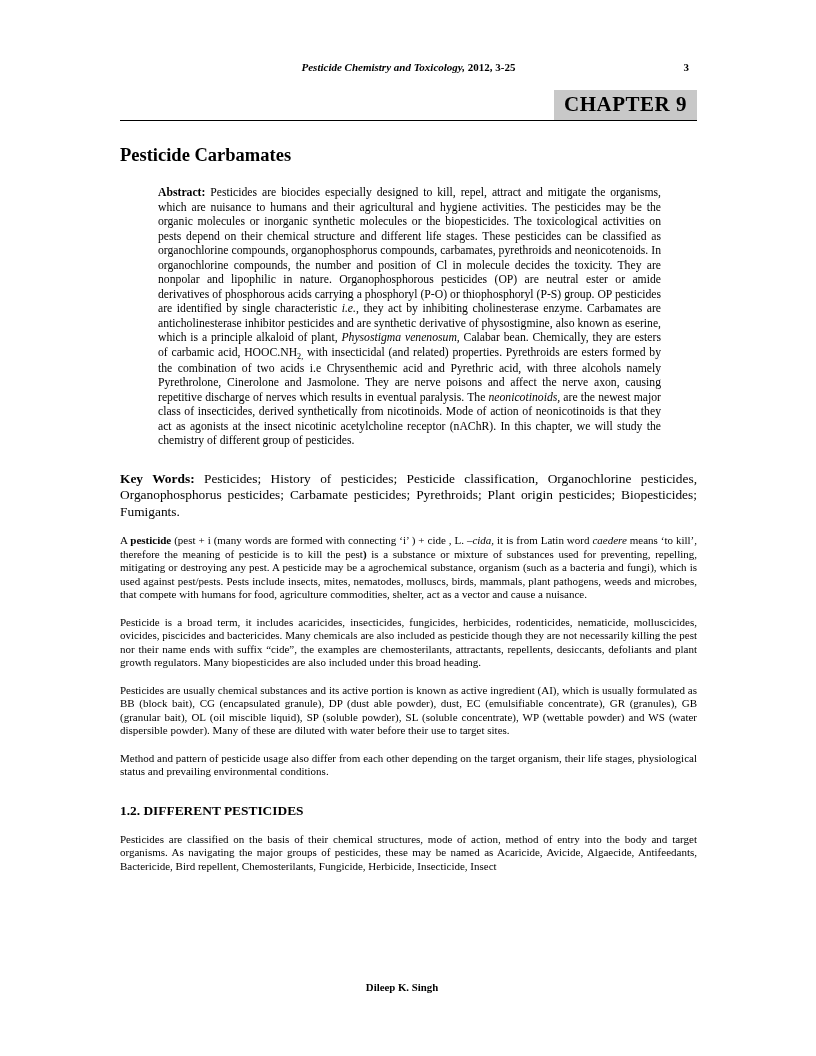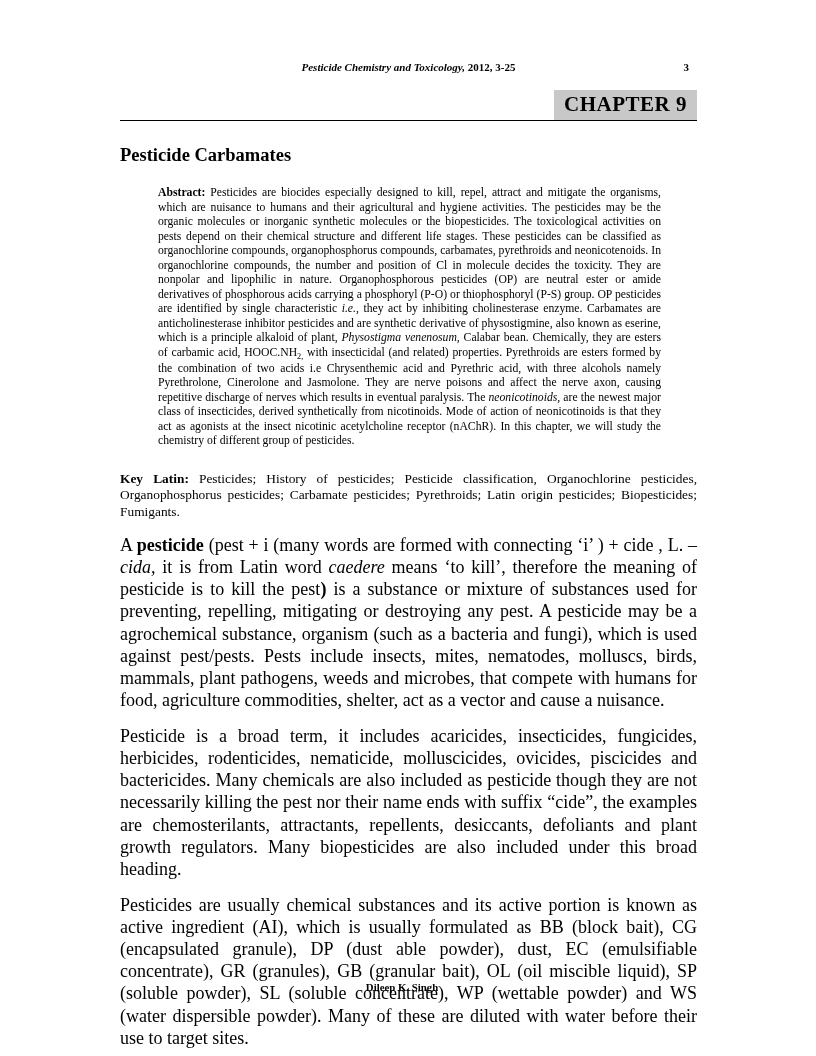--- a/index.html
+++ b/index.html
@@ -72,21 +72,21 @@
   }
 
   .section-heading {
     margin: 24px 0 0 0;
     font-size: 13.4px;
     font-weight: bold;
   }
 
   .body-para {
     margin: 14px 0 0 0;
-    font-size: 18px;
+    font-size: 11px;
     line-height: 1.23;
     text-align: justify;
   }
 
   .footer {
     position: absolute;
     left: 0;
     right: 12px;
     bottom: 62px;
     text-align: center;
@@ -108,27 +108,29 @@
   </div>
 
   <div class="chapter-row">
     <span class="chapter-label">CHAPTER 9</span>
   </div>
 
   <h1 class="title">Pesticide Carbamates</h1>
 
   <p class="abstract"><span class="b">Abstract: </span><span>Pesticides are biocides especially designed to kill, repel, attract and mitigate the organisms, which are nuisance to humans and their agricultural and hygiene activities. The pesticides may be the organic molecules or inorganic synthetic molecules or the biopesticides. The toxicological activities on pests depend on their chemical structure and different life stages. These pesticides can be classified as organochlorine compounds, organophosphorus compounds, carbamates, pyrethroids and neonicotenoids. In organochlorine compounds, the number and position of Cl in molecule decides the toxicity. They are nonpolar and lipophilic in nature. Organophosphorous pesticides (OP) are neutral ester or amide derivatives of phosphorous acids carrying a phosphoryl (P-O) or thiophosphoryl (P-S) group. OP pesticides are identified by single characteristic </span><span class="i">i.e.</span><span>, they act by inhibiting cholinesterase enzyme. Carbamates are anticholinesterase inhibitor pesticides and are synthetic derivative of physostigmine, also known as eserine, which is a principle alkaloid of plant, </span><span class="i">Physostigma venenosum,</span><span> Calabar bean. Chemically, they are esters of carbamic acid, HOOC.NH</span><sub>2,</sub><span> with insecticidal (and related) properties. Pyrethroids are esters formed by the combination of two acids i.e Chrysenthemic acid and Pyrethric acid, with three alcohols namely Pyrethrolone, Cinerolone and Jasmolone. They are nerve poisons and affect the nerve axon, causing repetitive discharge of nerves which results in eventual paralysis. The </span><span class="i">neonicotinoids,</span><span> are the newest major class of insecticides, derived synthetically from nicotinoids. Mode of action of neonicotinoids is that they act as agonists at the insect nicotinic acetylcholine receptor (nAChR). In this chapter, we will study the chemistry of different group of pesticides.</span></p>
 
-  <p class="keywords"><span class="b">Key Latin: </span><span>Pesticides; History of pesticides; Pesticide classification, Organochlorine pesticides, Organophosphorus pesticides; Carbamate pesticides; Pyrethroids; Latin origin pesticides; Biopesticides; Fumigants.</span></p>
+  <p class="keywords"><span class="b">Key Words: </span><span>Pesticides; History of pesticides; Pesticide classification, Organochlorine pesticides, Organophosphorus pesticides; Carbamate pesticides; Pyrethroids; Plant origin pesticides; Biopesticides; Fumigants.</span></p>
 
 
   <p class="body-para"><span>A </span><span class="b">pesticide</span><span> (pest + i (many words are formed with connecting ‘i’ ) + cide , L. </span><span class="i">–cida,</span><span> it is from Latin word </span><span class="i">caedere</span><span> means ‘to kill’, therefore the meaning of pesticide is to kill the pest</span><span class="b">)</span><span> is a substance or mixture of substances used for preventing, repelling, mitigating or destroying any pest. A pesticide may be a agrochemical substance, organism (such as a bacteria and fungi), which is used against pest/pests. Pests include insects, mites, nematodes, molluscs, birds, mammals, plant pathogens, weeds and microbes, that compete with humans for food, agriculture commodities, shelter, act as a vector and cause a nuisance.</span></p>
   <p class="body-para"><span>Pesticide is a broad term, it includes acaricides, insecticides, fungicides, herbicides, rodenticides, nematicide, molluscicides, ovicides, piscicides and bactericides. Many chemicals are also included as pesticide though they are not necessarily killing the pest nor their name ends with suffix “cide”, the examples are chemosterilants, attractants, repellents, desiccants, defoliants and plant growth regulators. Many biopesticides are also included under this broad heading.</span></p>
   <p class="body-para"><span>Pesticides are usually chemical substances and its active portion is known as active ingredient (AI), which is usually formulated as BB (block bait), CG (encapsulated granule), DP (dust able powder), dust, EC (emulsifiable concentrate), GR (granules), GB (granular bait), OL (oil miscible liquid), SP (soluble powder), SL (soluble concentrate), WP (wettable powder) and WS (water dispersible powder). Many of these are diluted with water before their use to target sites.</span></p>
+  <p class="body-para"><span>Method and pattern of pesticide usage also differ from each other depending on the target organism, their life stages, physiological status and prevailing environmental conditions.</span></p>
 
+  <h2 class="section-heading">1.2. DIFFERENT PESTICIDES</h2>
 
   <p class="body-para"><span>Pesticides are classified on the basis of their chemical structures, mode of action, method of entry into the body and target organisms. As navigating the major groups of pesticides, these may be named as Acaricide, Avicide, Algaecide, Antifeedants, Bactericide, Bird repellent, Chemosterilants, Fungicide, Herbicide, Insecticide, Insect</span></p>
 
   <div class="footer">
     <div>Dileep K. Singh</div>
   </div>
 
 </div>
 
 </body></html>

